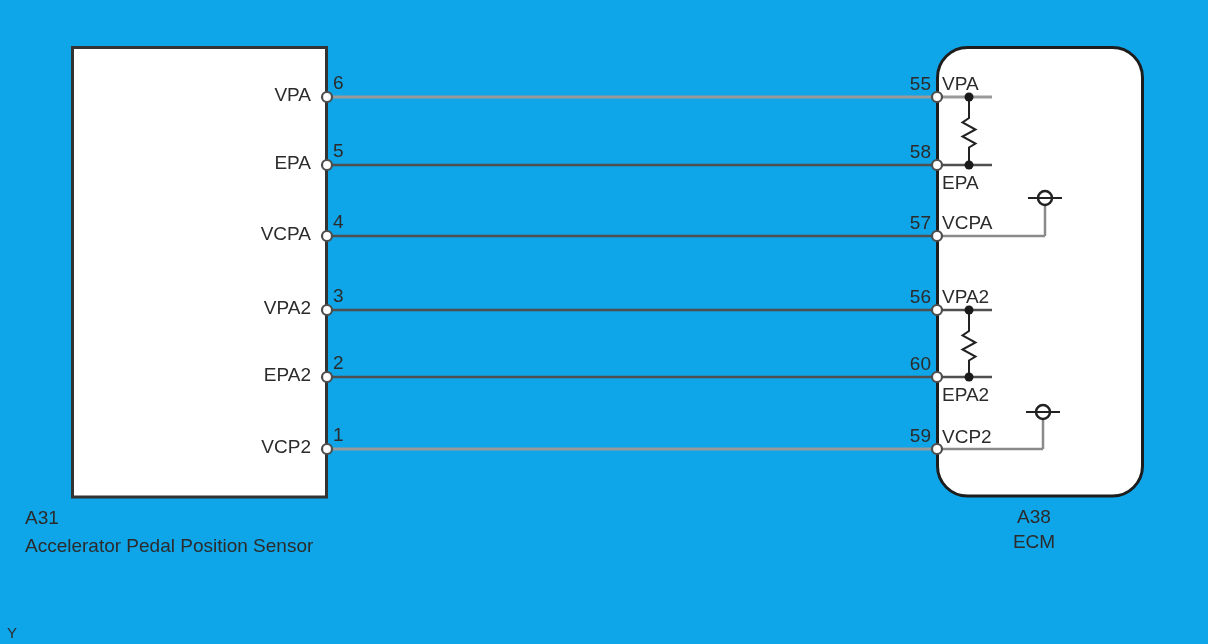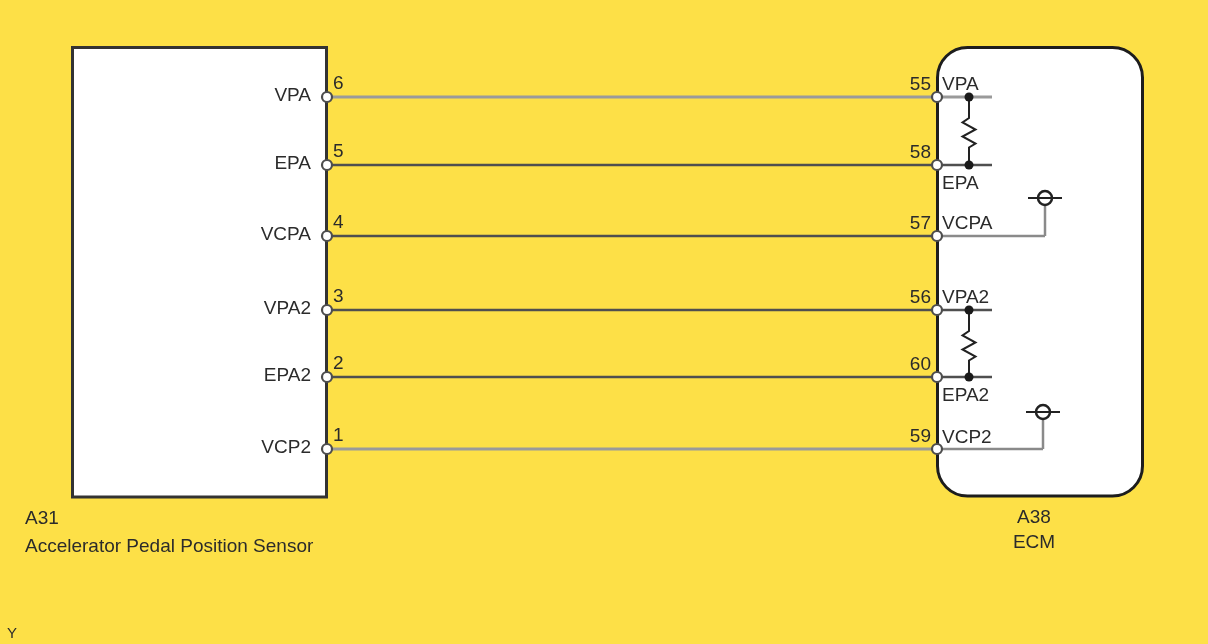--- a/index.html
+++ b/index.html
@@ -4,21 +4,21 @@
 <style>
   html, body {
     margin: 0;
     padding: 0;
     background: #ffffff;
   }
   .stage {
     position: relative;
     width: 1208px;
     height: 644px;
-    background: #fde047;
+    background: #0ea5e9;
     font-family: "Liberation Sans", sans-serif;
   }
   svg text {
     font-family: "Liberation Sans", sans-serif;
     fill: #2b2b2b;
   }
   .lbl { font-size: 19px; }
   .pin-num { font-size: 19px; }
   .footnote { font-size: 15px; }
 </style>

